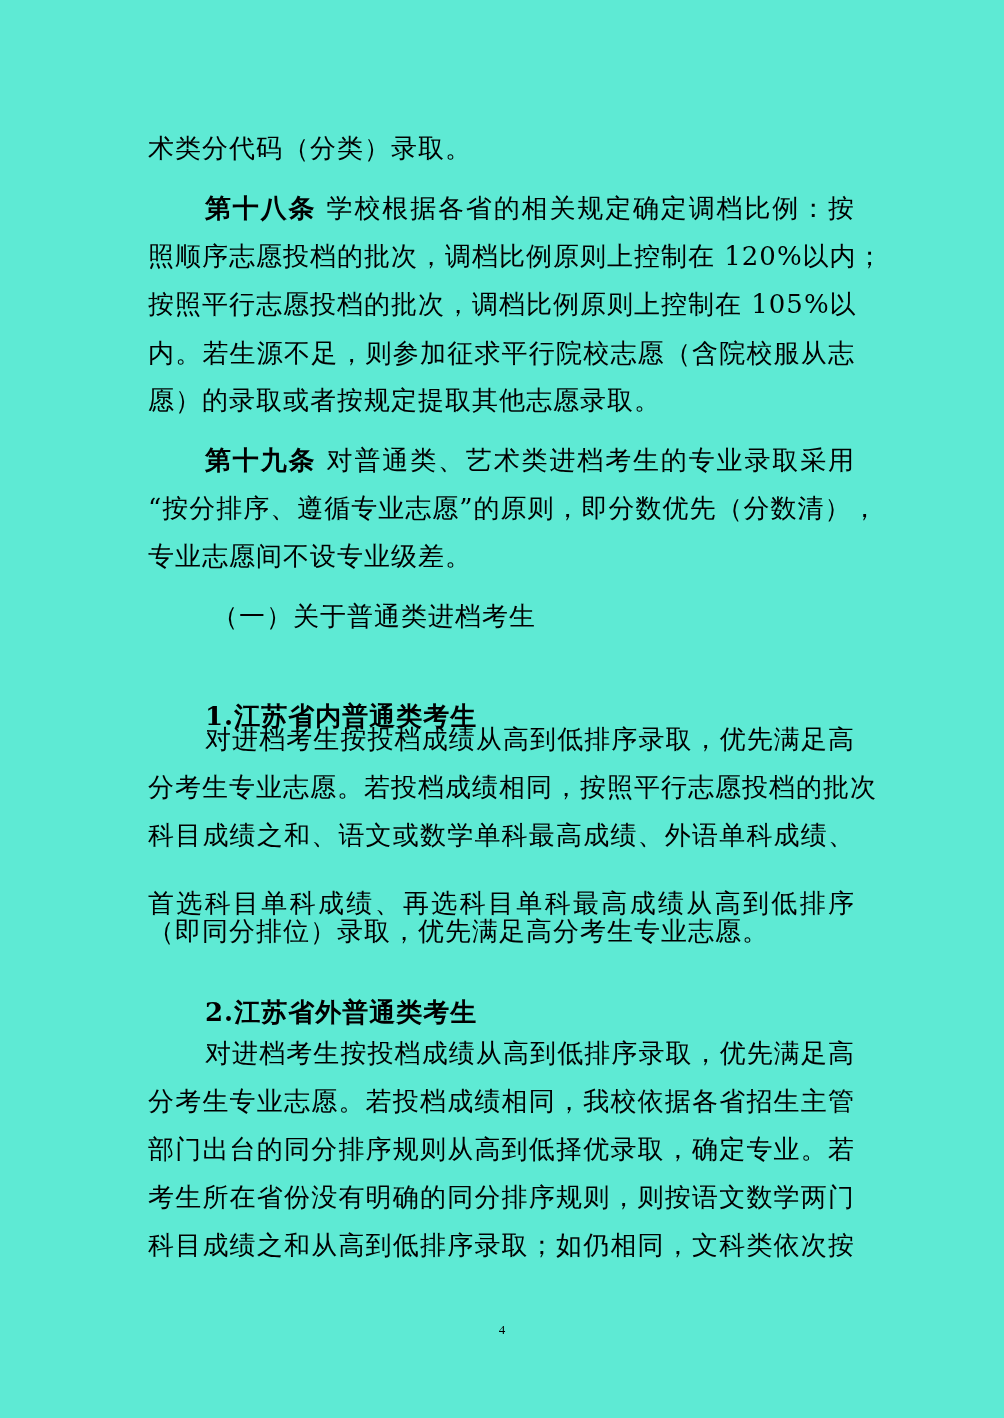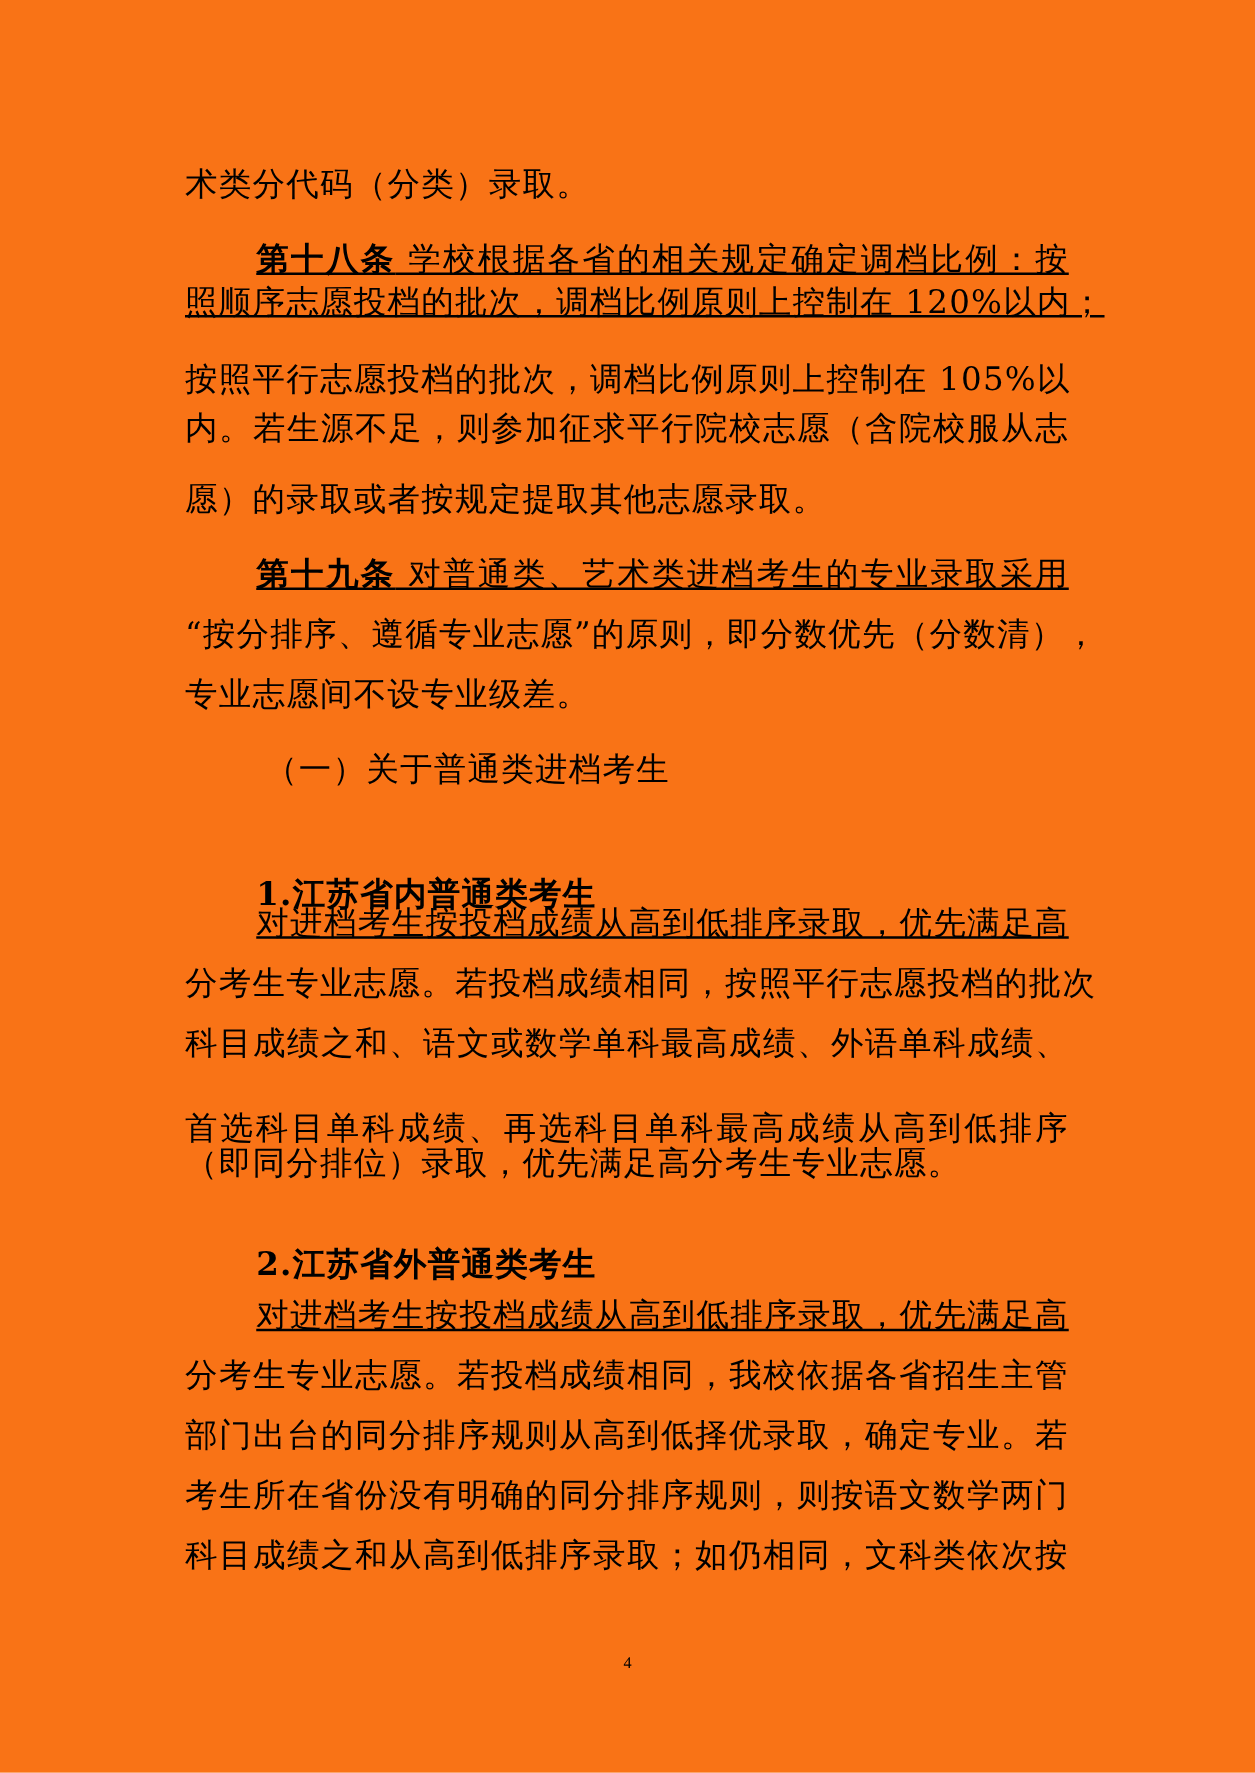--- a/index.html
+++ b/index.html
@@ -14,41 +14,40 @@
       overflow: hidden;
       font-family: "DejaVu Serif", "Liberation Serif", serif;
       color: #000000;
     }
     .page {
       position: absolute;
       left: 0;
       top: 0;
       width: 1004px;
       height: 1418px;
-      background: #f97316;
+      background: #5eead4;
     }
     .line {
       position: absolute;
       left: 148px;
       width: 707px;
       font-size: 26px;
       line-height: 34px;
       height: 34px;
       white-space: nowrap;
       text-align: justify;
       text-align-last: justify;
       letter-spacing: 1px;
     }
     .line.last {
       text-align-last: left;
     }
     .line.indent {
       left: 205px;
       width: 650px;
-      text-decoration: underline;
     }
     .line.sub-indent {
       left: 205px;
       width: 650px;
       text-align-last: left;
     }
     .bold {
       font-weight: bold;
     }
     .page-number {
@@ -63,23 +62,23 @@
     }
   </style>
 </head>
 <body>
 
 <div class="page">
 
   <div class="line last" style="top:131px;">术类分代码（分类）录取。</div>
 
   <div class="line indent" style="top:191px;"><span class="bold">第十八条</span><span> 学校根据各省的相关规定确定调档比例：按</span></div>
-  <div class="line" style="top:225px;text-decoration:underline;">照顺序志愿投档的批次，调档比例原则上控制在 120%以内；</div>
+  <div class="line" style="top:239px;">照顺序志愿投档的批次，调档比例原则上控制在 120%以内；</div>
   <div class="line" style="top:287px;">按照平行志愿投档的批次，调档比例原则上控制在 105%以</div>
-  <div class="line" style="top:326px;">内。若生源不足，则参加征求平行院校志愿（含院校服从志</div>
+  <div class="line" style="top:336px;">内。若生源不足，则参加征求平行院校志愿（含院校服从志</div>
   <div class="line last" style="top:383px;">愿）的录取或者按规定提取其他志愿录取。</div>
 
   <div class="line indent" style="top:443px;"><span class="bold">第十九条</span><span> 对普通类、艺术类进档考生的专业录取采用</span></div>
   <div class="line" style="top:491px;">“按分排序、遵循专业志愿”的原则，即分数优先（分数清），</div>
   <div class="line last" style="top:539px;">专业志愿间不设专业级差。</div>
 
   <div class="line sub-indent" style="top:599px; left:212px;">（一）关于普通类进档考生</div>
 
   <div class="line sub-indent bold" style="top:660px;margin-top:39px;">1.江苏省内普通类考生</div>
 

